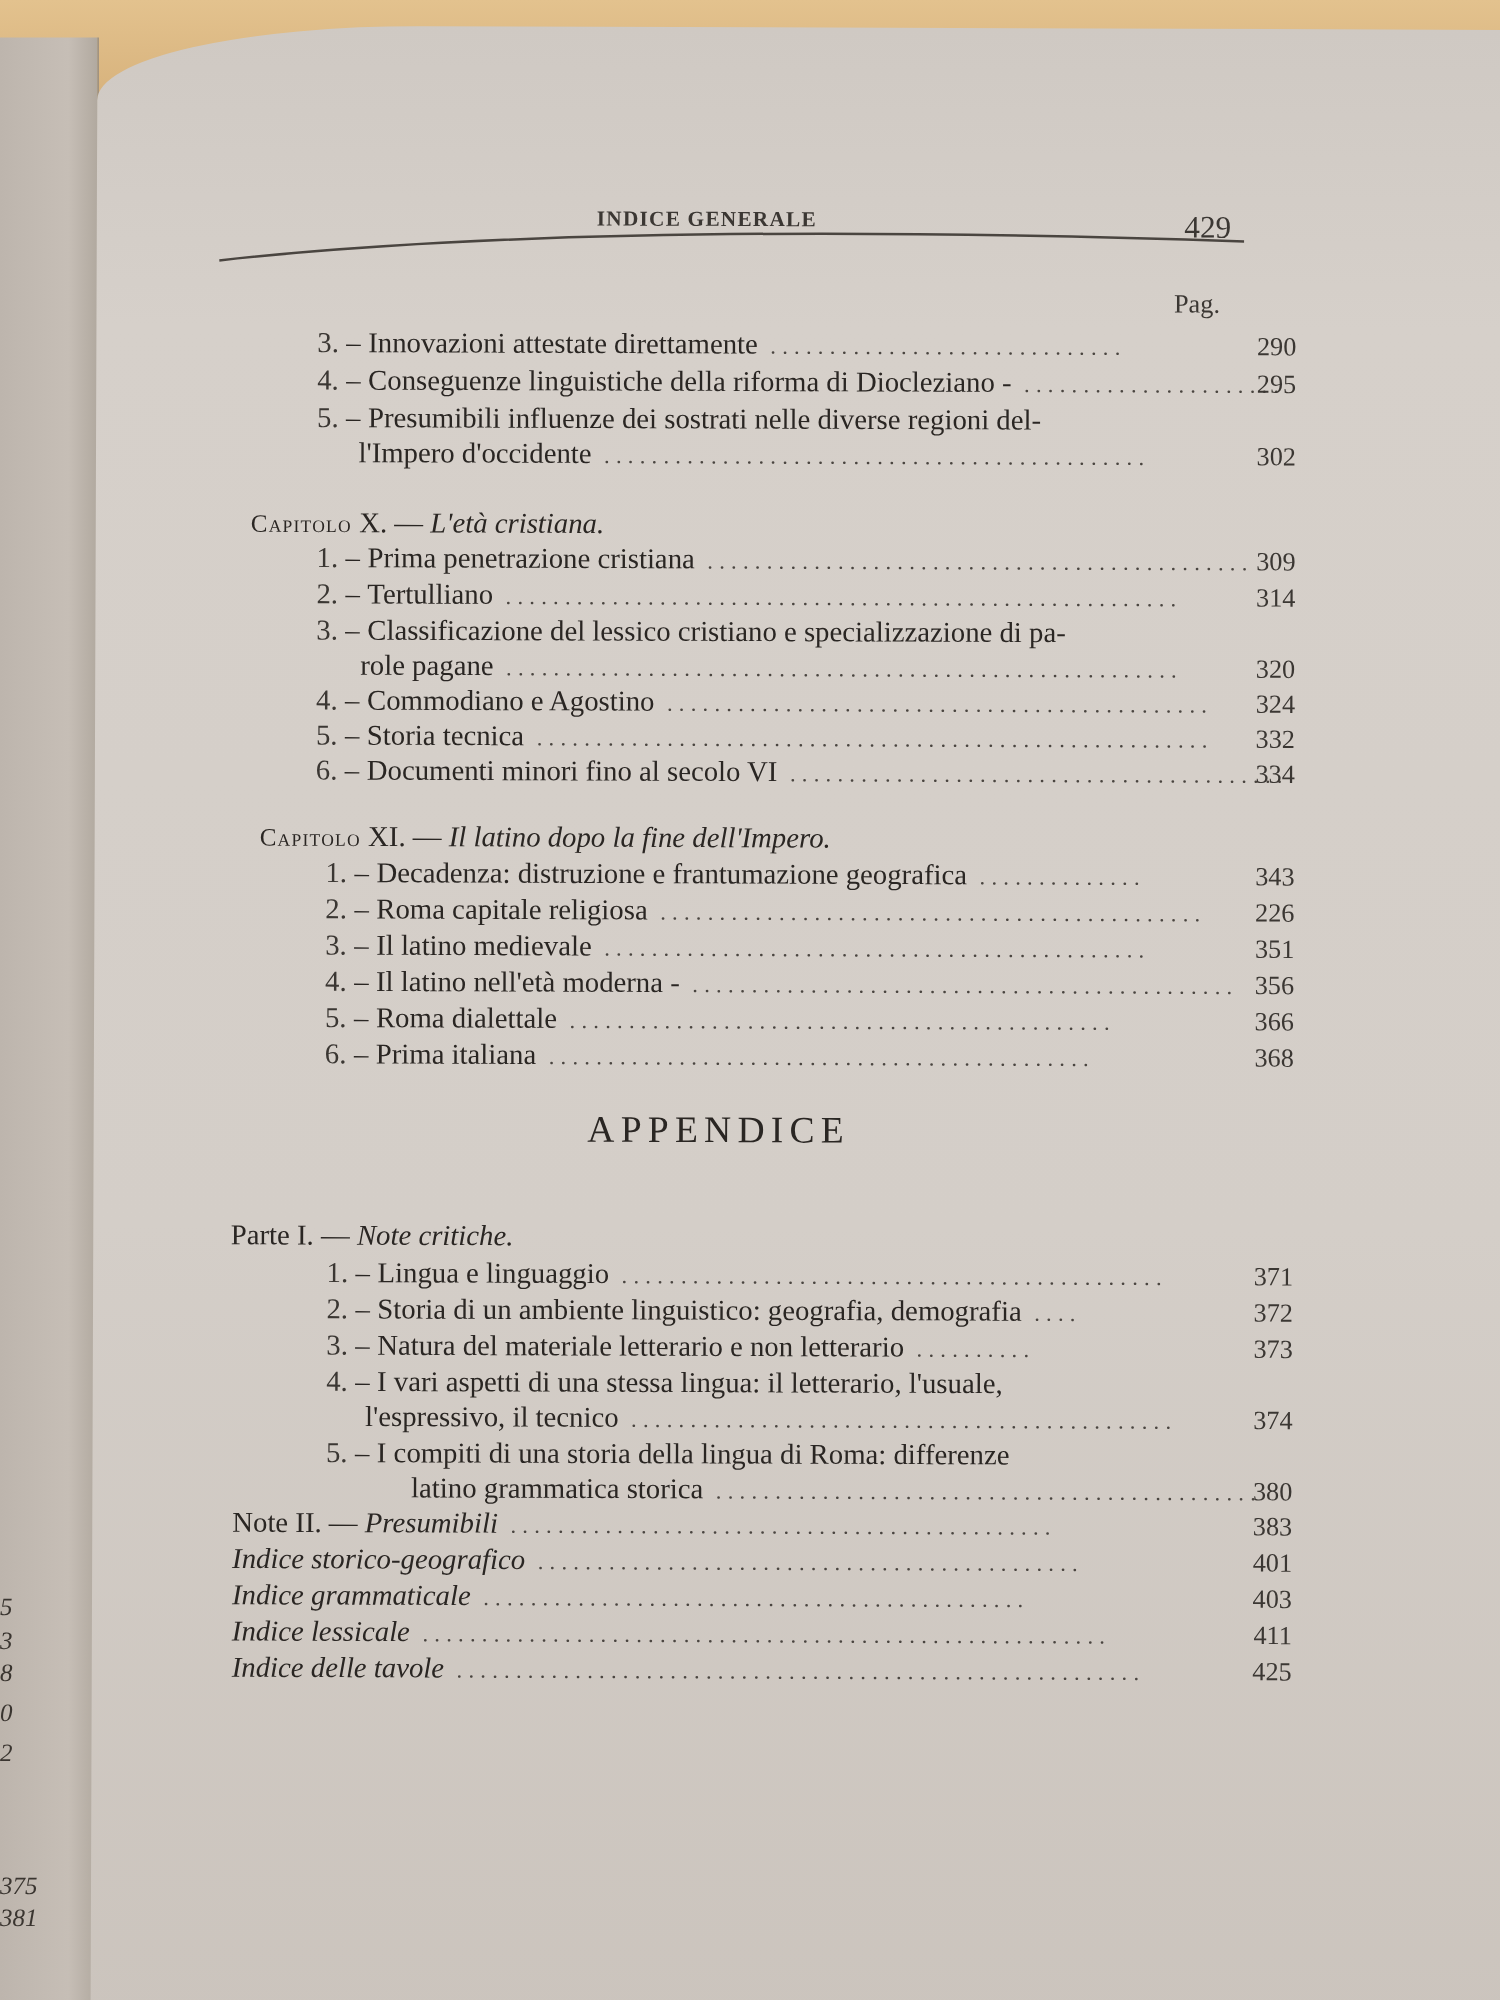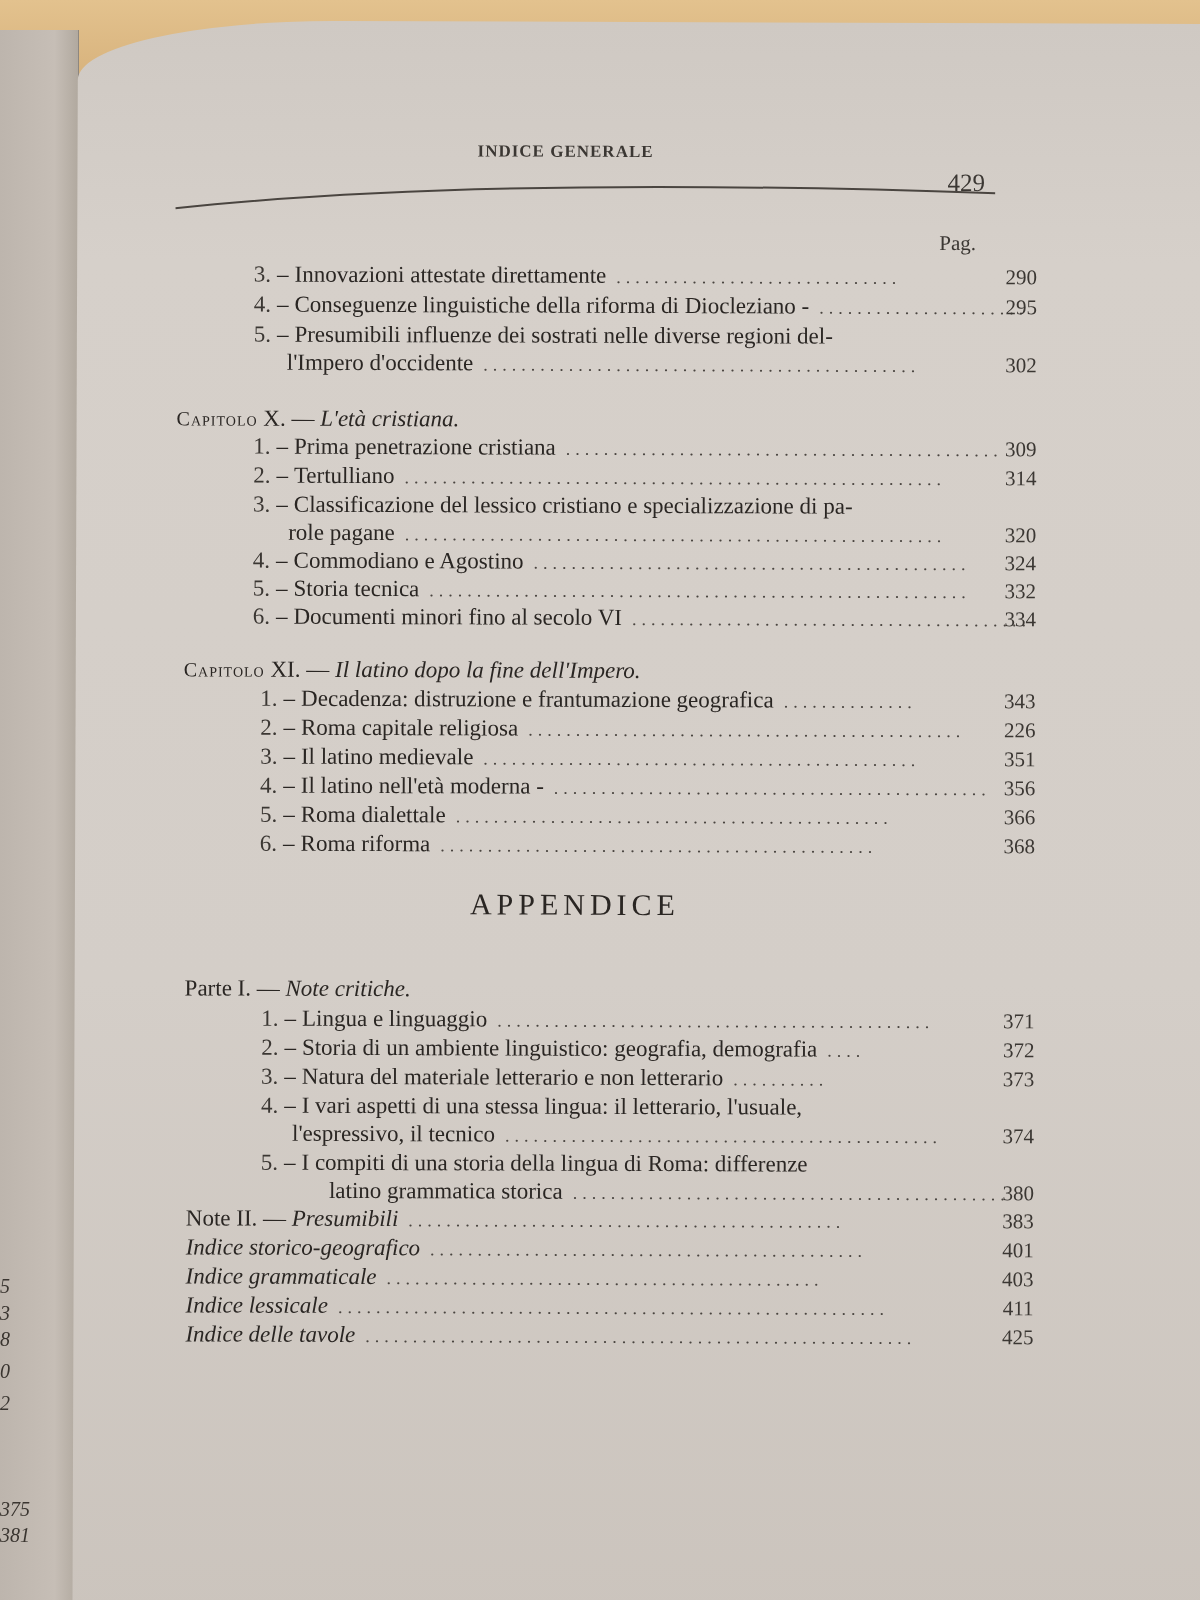--- a/index.html
+++ b/index.html
@@ -23,21 +23,21 @@
       width: 12px; overflow: hidden;
     }
     .right-page {
       position: absolute; left: 78px; top: 20px; width: 1140px; height: 1600px;
       background: linear-gradient(180deg, #cfc9c3 0%, #d6d0ca 15%, #d4cec8 60%, #cbc4bd 100%);
       border-top-left-radius: 260px 60px;
       transform: rotate(0.2deg);
       transform-origin: top left;
     }
     .running-head {
-      position: absolute; left: 400px; top: 120px; font-size: 17px;
+      position: absolute; left: 400px; top: 144px; font-size: 17px;
       letter-spacing: 1px; font-weight: bold; color: #3b3733;
     }
     .folio {
       position: absolute; left: 870px; top: 146px; font-size: 25px; color: #3b3733;
     }
     .head-rule {
       position: absolute; left: 98px; top: 160px; width: 820px; height: 40px;
     }
     .pag-label {
       position: absolute; left: 862px; top: 208px; font-size: 21px; color: #3b3733;
@@ -54,21 +54,21 @@
     .title { }
     .leader {
       flex: 1; overflow: hidden; margin: 0 10px; letter-spacing: 5px; color: #4a4540; font-size: 18px;
     }
     .page {
       position: absolute; right: 0; font-size: 21px; color: #3b3733; text-align: right; width: 60px;
     }
     .chapter-head {
       position: absolute; font-size: 23px; white-space: nowrap;
     }
-    .smallcaps { font-variant: small-caps; font-size: 20px; letter-spacing: 1px; }
+    .smallcaps { font-variant: small-caps; font-size: 20px; letter-spacing: 1px; margin-left: 24px; }
     .ital { font-style: italic; }
     .appendix-title {
       position: absolute; left: 395px; top: 866px; font-size: 30px; font-weight: normal;
       letter-spacing: 5px; color: #2a2623;
     }
   </style>
 </head>
 <body>
 
 <div class="table-wood"></div>
@@ -208,21 +208,21 @@
     <div class="row" style="left:158px; top:780px; width:802px">
       <span class="num">5.</span>
         <span class="dash">–</span>
       <span class="title">Roma dialettale</span>
       <span class="leader">..............................................</span>
       <span class="page">366</span>
     </div>
     <div class="row" style="left:158px; top:809px; width:802px">
       <span class="num">6.</span>
         <span class="dash">–</span>
-      <span class="title">Roma riforma</span>
+      <span class="title">Prima italiana</span>
       <span class="leader">..............................................</span>
       <span class="page">368</span>
     </div>
 
     <div class="appendix-title">APPENDICE</div>
 
     <div class="chapter-head" style="left:110px; top:955px">
       <span>Parte I.</span>
       <span>—</span>
       <span class="ital">Note critiche.</span>

